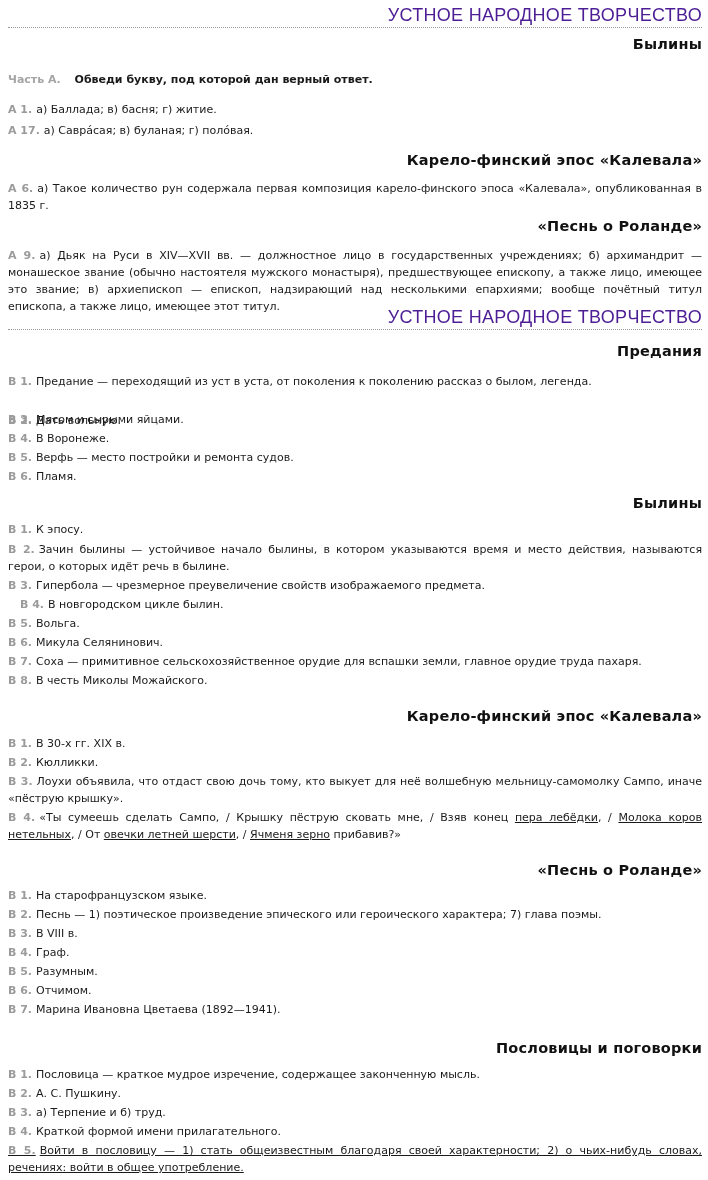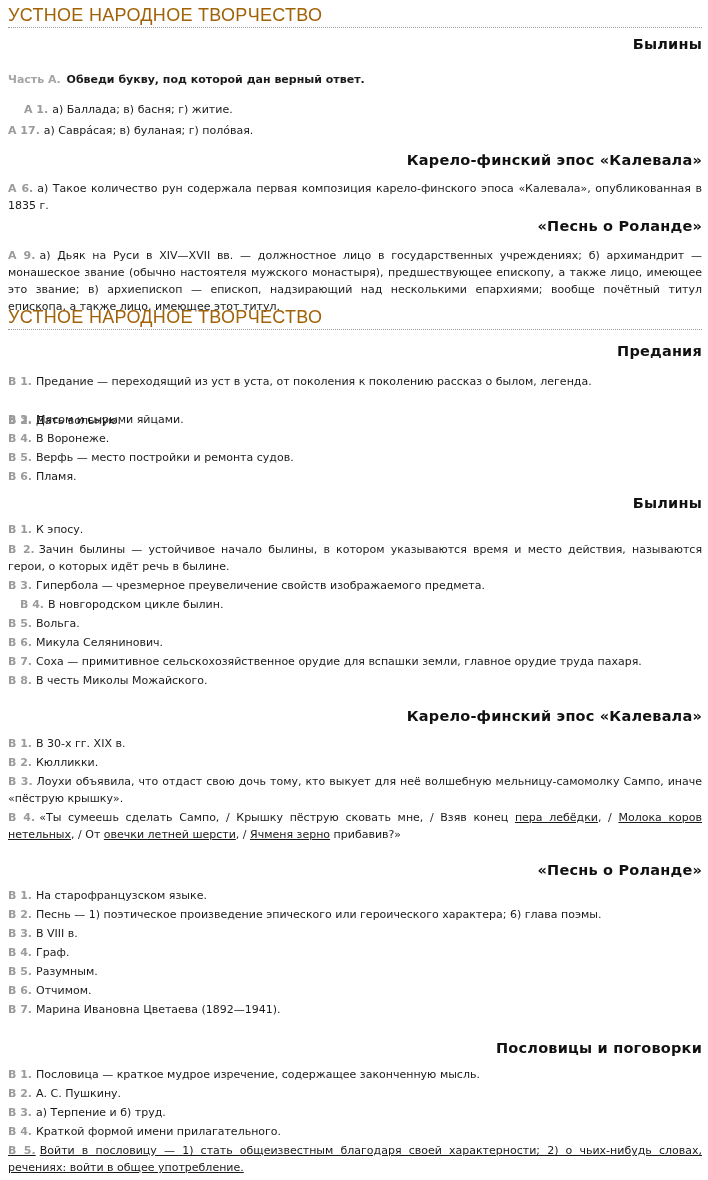--- a/index.html
+++ b/index.html
@@ -1,35 +1,35 @@
 <!DOCTYPE html>
 <html><head>
 <meta charset="utf-8">
 <style>
   html, body { margin: 0; padding: 0; background: #ffffff; }
   body { width: 708px; height: 1180px; overflow: hidden; font-family: "DejaVu Sans", sans-serif; color: #1a1a1a; }
   .page { position: relative; padding: 0 6px 0 8px; }
-  .chapter { text-align: left; font-family: "Liberation Sans", sans-serif; font-size: 18px; letter-spacing: 0.3px; line-height: 22px; color: #a16207; }
+  .chapter { text-align: right; font-family: "Liberation Sans", sans-serif; font-size: 18px; letter-spacing: 0.3px; line-height: 22px; color: #4c1d95; }
   .dots { border-bottom: 1px dotted #9a9a9a; margin: 1px 0 0 0; height: 0; }
   .section { text-align: right; font-weight: bold; font-size: 14.5px; font-family: "DejaVu Sans", sans-serif; color: #111; letter-spacing: 0.2px; }
   .item { font-size: 11px; line-height: 17px; text-align: justify; color: #1a1a1a; }
   .lbl { color: #9b9b9b; font-weight: bold; margin-right: 4px; }
   .instr { font-size: 11px; font-weight: bold; }
-  .instr .part { color: #a5a5a5; margin-right: 2px; }
+  .instr .part { color: #a5a5a5; margin-right: 10px; }
   .u { text-decoration: underline; }
 </style>
 </head>
 <body>
 
 <div class="page" id="page">
     <div class="chapter" style="position: absolute; left: 8px; right: 6px; top: 4px;">УСТНОЕ НАРОДНОЕ ТВОРЧЕСТВО</div>
     <div class="dots" style="position: absolute; left: 8px; right: 6px; top: 26px;"></div>
     <div class="section" style="position: absolute; left: 8px; right: 6px; top: 36px;">Былины</div>
     <div class="instr" style="position: absolute; left: 8px; right: 6px; top: 73px;"><span class="part">Часть А.</span> <span>Обведи букву, под которой дан верный ответ.</span></div>
-    <div class="item" style="position: absolute; left: 8px; right: 4px; top: 101px; margin-left: 16px;"><span class="lbl">А 1.</span><span>а) Баллада; в) басня; г) житие.</span></div>
+    <div class="item" style="position: absolute; left: 8px; right: 4px; top: 101px;"><span class="lbl">А 1.</span><span>а) Баллада; в) басня; г) житие.</span></div>
     <div class="item" style="position: absolute; left: 8px; right: 6px; top: 122px;"><span class="lbl">А 17.</span><span>а) Сaвра́сая; в) буланая; г) поло́вая.</span></div>
     <div class="section" style="position: absolute; left: 8px; right: 6px; top: 152px;">Карело-финский эпос «Калевала»</div>
     <div class="item" style="position: absolute; left: 8px; right: 6px; top: 180px;"><span class="lbl">А 6.</span><span>а) Такое количество рун содержала первая композиция карело-финского эпоса «Калевала», опубликованная в 1835 г.</span></div>
     <div class="section" style="position: absolute; left: 8px; right: 6px; top: 218px;">«Песнь о Роланде»</div>
     <div class="item" style="position: absolute; left: 8px; right: 6px; top: 247px;"><span class="lbl">А 9.</span><span>а) Дьяк на Руси в XIV—XVII вв. — должностное лицо в государственных учреждениях; б) архимандрит — монашеское звание (обычно настоятеля мужского монастыря), предшествующее епископу, а также лицо, имеющее это звание; в) архиепископ — епископ, надзирающий над несколькими епархиями; вообще почётный титул епископа, а также лицо, имеющее этот титул.</span></div>
     <div class="chapter" style="position: absolute; left: 8px; right: 6px; top: 306px;">УСТНОЕ НАРОДНОЕ ТВОРЧЕСТВО</div>
     <div class="dots" style="position: absolute; left: 8px; right: 6px; top: 328px;"></div>
     <div class="section" style="position: absolute; left: 8px; right: 6px; top: 343px;">Предания</div>
     <div class="item" style="position: absolute; left: 8px; right: 6px; top: 373px;"><span class="lbl">В 1.</span><span>Предание — переходящий из уст в уста, от поколения к поколению рассказ о былом, легенда.</span></div>
     <div class="item" style="position: absolute; left: 8px; right: 6px; top: 412px;"><span class="lbl">В 2.</span><span>Дать вольную.</span></div>
@@ -46,21 +46,21 @@
     <div class="item" style="position: absolute; left: 8px; right: 6px; top: 634px;"><span class="lbl">В 6.</span><span>Микула Селянинович.</span></div>
     <div class="item" style="position: absolute; left: 8px; right: 6px; top: 653px;"><span class="lbl">В 7.</span><span>Соха — примитивное сельскохозяйственное орудие для вспашки земли, главное орудие труда пахаря.</span></div>
     <div class="item" style="position: absolute; left: 8px; right: 6px; top: 672px;"><span class="lbl">В 8.</span><span>В честь Миколы Можайского.</span></div>
     <div class="section" style="position: absolute; left: 8px; right: 6px; top: 708px;">Карело-финский эпос «Калевала»</div>
     <div class="item" style="position: absolute; left: 8px; right: 6px; top: 735px;"><span class="lbl">В 1.</span><span>В 30-х гг. XIX в.</span></div>
     <div class="item" style="position: absolute; left: 8px; right: 6px; top: 754px;"><span class="lbl">В 2.</span><span>Кюлликки.</span></div>
     <div class="item" style="position: absolute; left: 8px; right: 6px; top: 773px;"><span class="lbl">В 3.</span><span>Лоухи объявила, что отдаст свою дочь тому, кто выкует для неё волшебную мельницу-самомолку Сампо, иначе «пёструю крышку».</span></div>
     <div class="item" style="position: absolute; left: 8px; right: 6px; top: 809px;"><span class="lbl">В 4.</span><span>«Ты сумеешь сделать Сампо, / Крышку пёструю сковать мне, / Взяв конец </span><span class="u">пера лебёдки</span><span>, / </span><span class="u">Молока коров нетельных</span><span>, / От </span><span class="u">овечки летней шерсти</span><span>, / </span><span class="u">Ячменя зерно</span><span> прибавив?»</span></div>
     <div class="section" style="position: absolute; left: 8px; right: 6px; top: 862px;">«Песнь о Роланде»</div>
     <div class="item" style="position: absolute; left: 8px; right: 6px; top: 887px;"><span class="lbl">В 1.</span><span>На старофранцузском языке.</span></div>
-    <div class="item" style="position: absolute; left: 8px; right: 6px; top: 906px;"><span class="lbl">В 2.</span><span>Песнь — 1) поэтическое произведение эпического или героического характера; 6) глава поэмы.</span></div>
+    <div class="item" style="position: absolute; left: 8px; right: 6px; top: 906px;"><span class="lbl">В 2.</span><span>Песнь — 1) поэтическое произведение эпического или героического характера; 7) глава поэмы.</span></div>
     <div class="item" style="position: absolute; left: 8px; right: 6px; top: 925px;"><span class="lbl">В 3.</span><span>В VIII в.</span></div>
     <div class="item" style="position: absolute; left: 8px; right: 6px; top: 944px;"><span class="lbl">В 4.</span><span>Граф.</span></div>
     <div class="item" style="position: absolute; left: 8px; right: 6px; top: 963px;"><span class="lbl">В 5.</span><span>Разумным.</span></div>
     <div class="item" style="position: absolute; left: 8px; right: 6px; top: 982px;"><span class="lbl">В 6.</span><span>Отчимом.</span></div>
     <div class="item" style="position: absolute; left: 8px; right: 6px; top: 1001px;"><span class="lbl">В 7.</span><span>Марина Ивановна Цветаева (1892—1941).</span></div>
     <div class="section" style="position: absolute; left: 8px; right: 6px; top: 1040px;">Пословицы и поговорки</div>
     <div class="item" style="position: absolute; left: 8px; right: 6px; top: 1066px;"><span class="lbl">В 1.</span><span>Пословица — краткое мудрое изречение, содержащее законченную мысль.</span></div>
     <div class="item" style="position: absolute; left: 8px; right: 6px; top: 1085px;"><span class="lbl">В 2.</span><span>А. С. Пушкину.</span></div>
     <div class="item" style="position: absolute; left: 8px; right: 6px; top: 1104px;"><span class="lbl">В 3.</span><span>а) Терпение и б) труд.</span></div>
     <div class="item" style="position: absolute; left: 8px; right: 6px; top: 1123px;"><span class="lbl">В 4.</span><span>Краткой формой имени прилагательного.</span></div>

